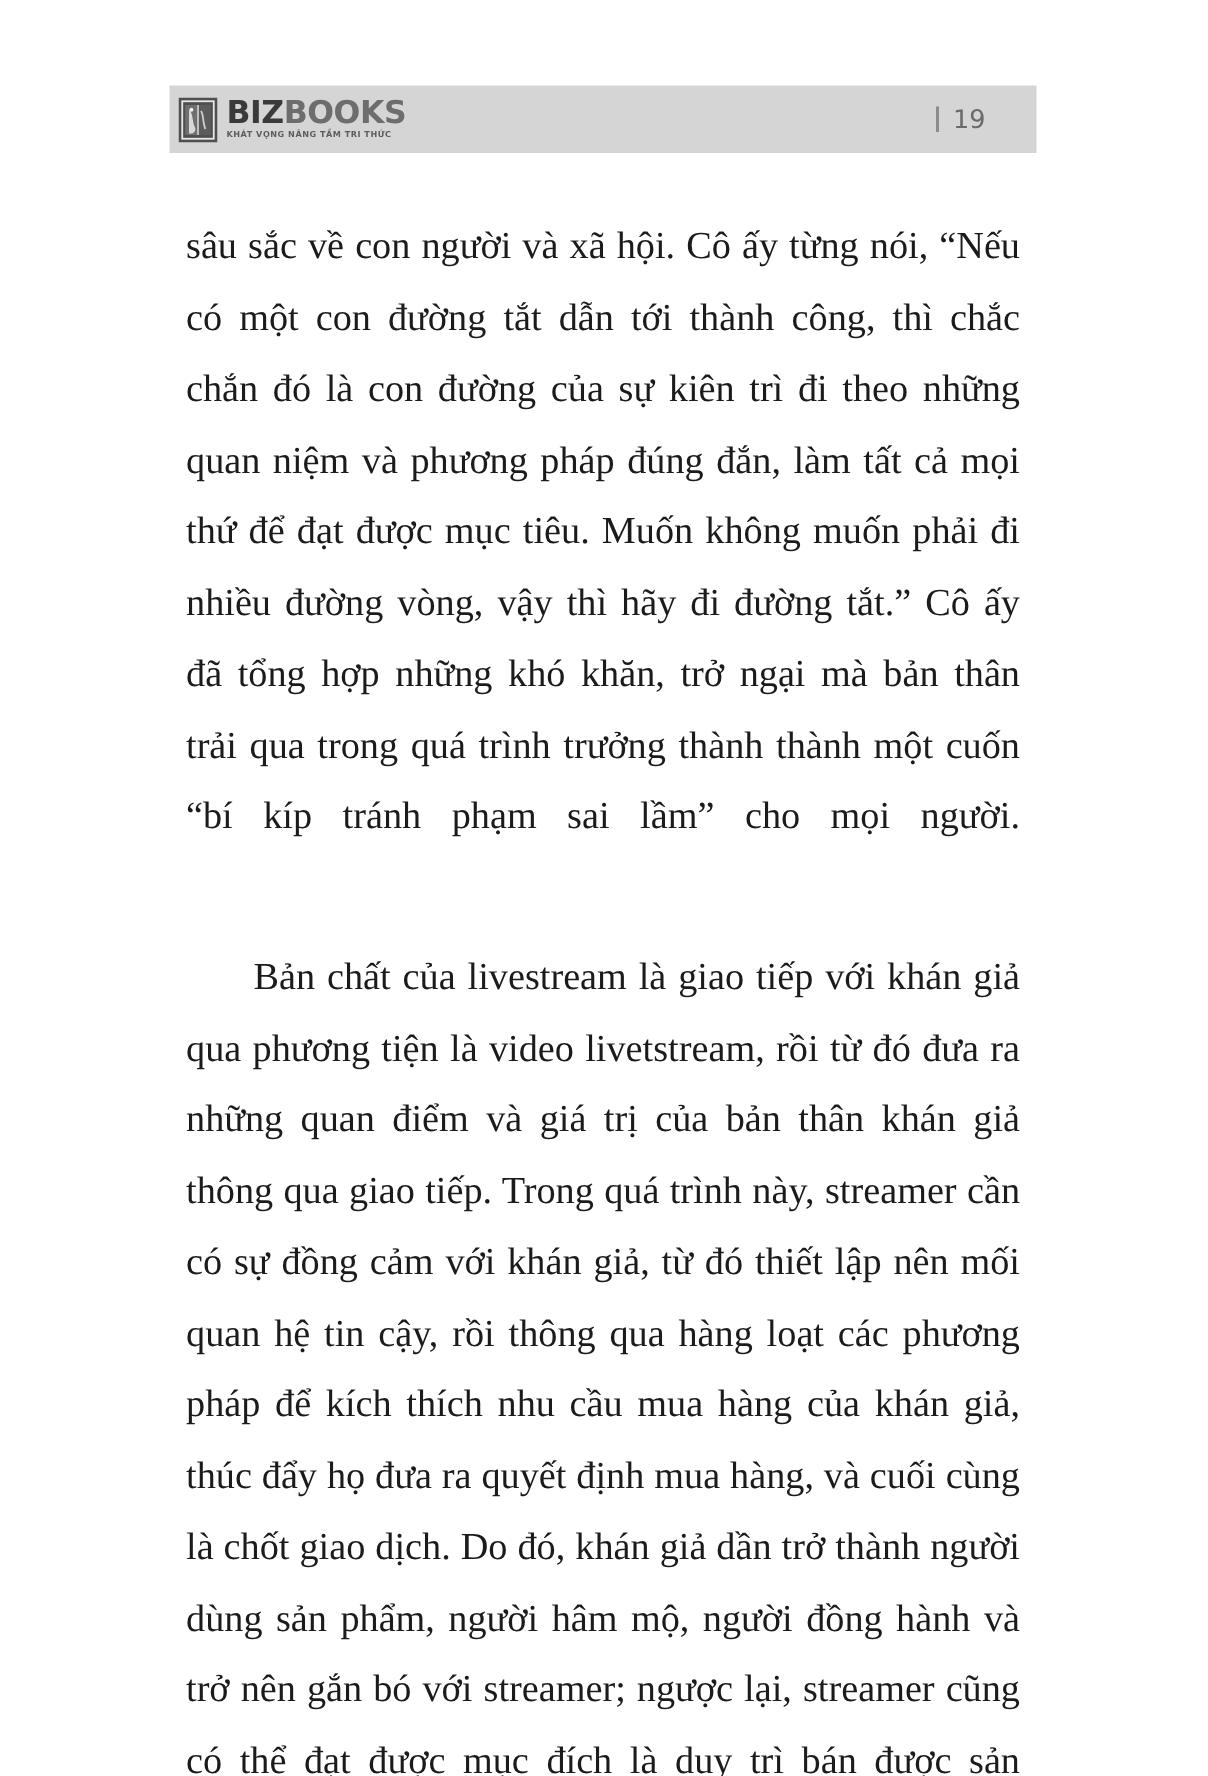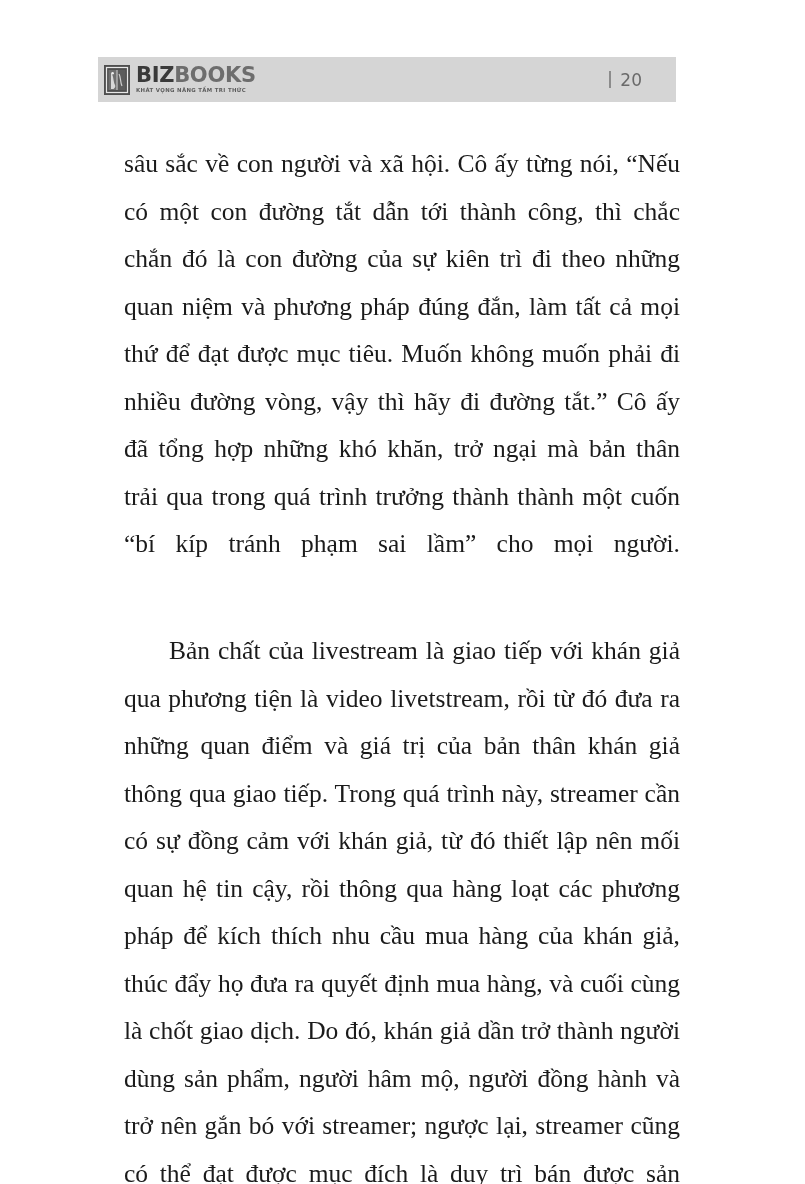--- a/index.html
+++ b/index.html
@@ -17,21 +17,21 @@
   .page {
     position: relative;
     width: 805px;
     height: 1184px;
     background: #ffffff;
   }
 
   
   .header-bar {
     position: absolute;
-    left: 98px;
+    left: 113px;
     top: 57px;
     width: 578px;
     height: 45px;
     background: #d5d5d5;
     display: flex;
     align-items: center;
     justify-content: space-between;
   }
 
   .logo-block {
@@ -143,21 +143,21 @@
         </svg>
       </span>
       <span class="logo-text">
         <span class="logo-wordmark"><span class="biz">BIZ</span><span class="books">BOOKS</span></span>
         <span class="logo-tagline">KHÁT VỌNG NÂNG TẦM TRI THỨC</span>
       </span>
     </div>
 
     <div class="page-number-block">
       <span class="pn-rule"></span>
-      <span class="page-number">20</span>
+      <span class="page-number">19</span>
     </div>
 
   </div>
 
   <div class="body-text">
     <p class="no-indent">sâu sắc về con người và xã hội. Cô ấy từng nói, “Nếu có một con đường tắt dẫn tới thành công, thì chắc chắn đó là con đường của sự kiên trì đi theo những quan niệm và phương pháp đúng đắn, làm tất cả mọi thứ để đạt được mục tiêu. Muốn không muốn phải đi nhiều đường vòng, vậy thì hãy đi đường tắt.” Cô ấy đã tổng hợp những khó khăn, trở ngại mà bản thân trải qua trong quá trình trưởng thành thành một cuốn “bí kíp tránh phạm sai lầm” cho mọi người.</p>
     <p>Bản chất của livestream là giao tiếp với khán giả qua phương tiện là video livetstream, rồi từ đó đưa ra những quan điểm và giá trị của bản thân khán giả thông qua giao tiếp. Trong quá trình này, streamer cần có sự đồng cảm với khán giả, từ đó thiết lập nên mối quan hệ tin cậy, rồi thông qua hàng loạt các phương pháp để kích thích nhu cầu mua hàng của khán giả, thúc đẩy họ đưa ra quyết định mua hàng, và cuối cùng là chốt giao dịch. Do đó, khán giả dần trở thành người dùng sản phẩm, người hâm mộ, người đồng hành và trở nên gắn bó với streamer; ngược lại, streamer cũng có thể đạt được mục đích là duy trì bán được sản phẩm, khiến ngày càng nhiều khán giả biết đến mình hơn.</p>
 
   </div>
 

